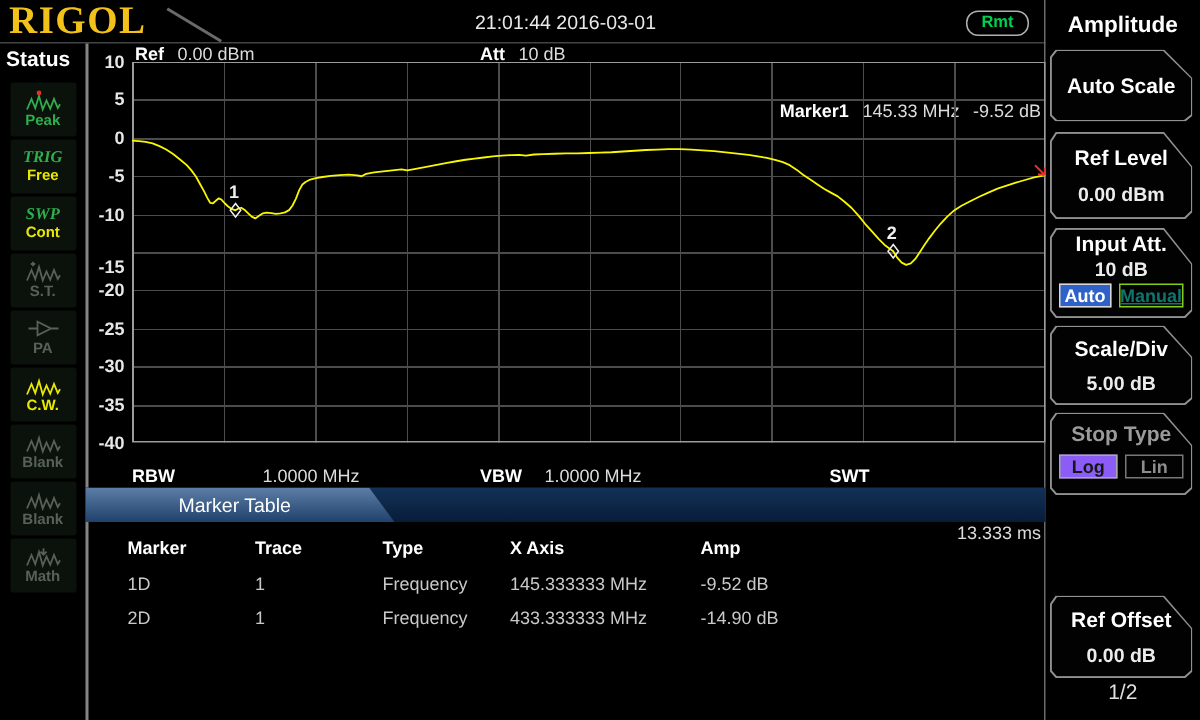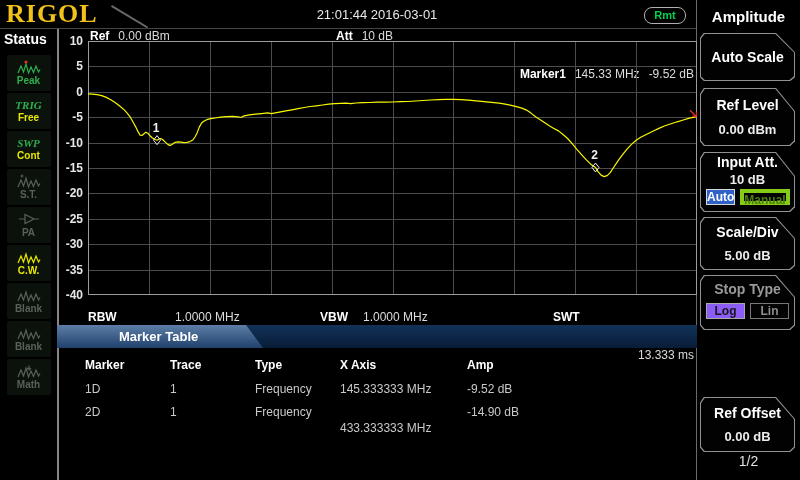--- a/index.html
+++ b/index.html
@@ -43,21 +43,21 @@
   #y-ticks{position:absolute;left:57px;top:0;width:29px;height:356px;}
   .ytick{position:absolute;right:3px;width:26px;text-align:right;font-size:12px;
          font-weight:bold;color:#e6e6e6;height:14px;line-height:14px;}
 
   
   #mt-banner{position:absolute;left:57px;top:325px;width:640px;height:23px;
              background:linear-gradient(180deg,#123258,#081c38);}
   #mt-banner .light{position:absolute;left:0;top:0;width:206px;height:23px;
              background:linear-gradient(180deg,#5c7ea7,#1f416b);
              clip-path:polygon(0 0,189px 0,206px 100%,0 100%);}
-  #mt-banner .btxt{position:absolute;left:62px;top:0;line-height:23px;font-size:13px;font-weight:bold;color:#fff;}
+  #mt-banner .btxt{position:absolute;left:62px;top:0;line-height:23px;font-size:13px;font-weight:normal;color:#fff;}
   #marker-table{position:absolute;left:57px;top:350px;width:640px;height:90px;font-size:12px;}
   .mt-cell{position:absolute;white-space:nowrap;}
   .mt-head{font-weight:bold;color:#fff;}
   .mt-val{font-weight:500;color:#c9c9c9;}
 
   
   #menu-title{position:absolute;left:697px;top:8px;width:103px;text-align:center;
               font-size:15px;font-weight:bold;color:#fff;}
   #menu-page{position:absolute;left:697px;top:453px;width:103px;text-align:center;
              font-size:14px;color:#e0e0e0;}
@@ -66,21 +66,21 @@
   .mbtn .shape{position:absolute;inset:0;background:#919191;clip-path:var(--cp);}
   .mbtn .shape-in{position:absolute;inset:1px;background:#020202;clip-path:var(--cp);}
   .mbtn .content{position:relative;height:100%;display:flex;flex-direction:column;
                  align-items:center;justify-content:space-evenly;}
   .btitle{font-size:14px;font-weight:bold;color:#fff;}
   .bval{font-size:13px;font-weight:bold;color:#ececec;}
   .subrow{align-self:stretch;display:flex;gap:5px;margin:0 6px 5px 6px;}
   .opt{flex:1;height:16px;line-height:14px;text-align:center;font-size:12px;font-weight:bold;
        box-sizing:border-box;}
   .opt-auto{background:#2f62c8;border:1px solid #d8d8d8;color:#fff;}
-  .opt-manual{background:#030303;border:4px solid #84cc16;color:#4d7c0f;}
+  .opt-manual{background:#030303;border:1px solid #84cc16;color:#0f766e;text-decoration:underline;}
   .opt-log{background:#8b5cf6;border:1px solid #a8a8a8;color:#161616;}
   .opt-lin{background:#030303;border:1px solid #787878;color:#8d8d8d;}
   .title-dim{color:#9a9a9a;}
   .arrow{position:absolute;right:9px;bottom:17px;width:0;height:0;
          border-left:8px solid #2e6bd8;border-top:5px solid transparent;border-bottom:5px solid transparent;}
 </style>
 </head>
 <body>
 
 <div id="screen">
@@ -147,21 +147,21 @@
           <path d="M12,0.5 v4 M10,2.8 l2,2 l2,-2" fill="none" stroke="#57615a" stroke-width="1.2"></path>
         </svg>
         <div class="slabel" style="color: rgb(87, 97, 90);">Math</div>
       </div>
     </div>
 
   <div id="graph-header">
     <span class="grow" style="left:0;">
       <span class="lbl">Ref</span><span class="val">0.00 dBm</span>
     </span>
-    <span class="grow" style="left:230px;margin-left:16px;">
+    <span class="grow" style="left:230px;">
       <span class="lbl">Att</span><span class="val">10 dB</span>
     </span>
     <span class="grow right0">
       <span class="lbl">Marker1</span><span class="val">145.33 MHz</span><span class="val">-9.52 dB</span>
     </span>
   </div>
 
   <svg id="plot" width="609" height="254" viewBox="0 0 609 254">
       <line x1="61.5" y1="0" x2="61.5" y2="254" stroke="#4c4c4c" stroke-width="1" shape-rendering="crispEdges"></line>
       <line x1="122.5" y1="0" x2="122.5" y2="254" stroke="#4c4c4c" stroke-width="1" shape-rendering="crispEdges"></line>
@@ -188,21 +188,21 @@
       <path d="M507.49999949249997,121.992 L510.99999949249997,126.492 L507.49999949249997,130.99200000000002 L503.99999949249997,126.492 Z" fill="none" stroke="#efefef" stroke-width="1"></path>
       <text x="506.49999949249997" y="118.492" fill="#efefef" font-size="12" font-weight="bold" text-anchor="middle" font-family="Liberation Sans, sans-serif">2</text>
       <path d="M602,69.192 L608.5,75.692 M608.5,75.692 L604,75.192 M608.5,75.692 L608.5,70.692" fill="none" stroke="#e03226" stroke-width="1.3"></path>
     </svg>
   <div id="y-ticks">
       <div class="ytick" style="top: 34px;">10</div>
       <div class="ytick" style="top: 59.4px;">5</div>
       <div class="ytick" style="top: 84.8px;">0</div>
       <div class="ytick" style="top: 110.2px;">-5</div>
       <div class="ytick" style="top: 135.6px;">-10</div>
-      <div class="ytick" style="top: 161px; padding-left: 19px;">-15</div>
+      <div class="ytick" style="top: 171px; padding-left: 19px;">-15</div>
       <div class="ytick" style="top: 186.4px;">-20</div>
       <div class="ytick" style="top: 211.8px;">-25</div>
       <div class="ytick" style="top: 237.2px;">-30</div>
       <div class="ytick" style="top: 262.6px;">-35</div>
       <div class="ytick" style="top: 288px;">-40</div>
     </div>
 
   <div id="footer2">
     <span class="grow" style="left:0;"><span class="lbl">RBW</span></span>
     <span class="grow" style="left:87px;"><span class="val" style="margin-left:0;">1.0000 MHz</span></span>
@@ -223,21 +223,21 @@
       <div class="mt-cell mt-head" style="left: 283px; top: 8px;">X Axis</div>
       <div class="mt-cell mt-head" style="left: 410px; top: 8px;">Amp</div>
       <div class="mt-cell mt-val" style="left: 28px; top: 32px;">1D</div>
       <div class="mt-cell mt-val" style="left: 113px; top: 32px;">1</div>
       <div class="mt-cell mt-val" style="left: 198px; top: 32px;">Frequency</div>
       <div class="mt-cell mt-val" style="left: 283px; top: 32px;">145.333333 MHz</div>
       <div class="mt-cell mt-val" style="left: 410px; top: 32px;">-9.52 dB</div>
       <div class="mt-cell mt-val" style="left: 28px; top: 55px;">2D</div>
       <div class="mt-cell mt-val" style="left: 113px; top: 55px;">1</div>
       <div class="mt-cell mt-val" style="left: 198px; top: 55px;">Frequency</div>
-      <div class="mt-cell mt-val" style="left: 283px; top: 55px; margin-top: 16px;">433.333333 MHz</div>
+      <div class="mt-cell mt-val" style="left: 283px; top: 55px;">433.333333 MHz</div>
       <div class="mt-cell mt-val" style="left: 410px; top: 55px;">-14.90 dB</div>
     </div>
 
   <div id="menu-title">Amplitude</div>
 
   <div class="mbtn" style="top:33px;height:48px;">
     <div class="shape"></div>
     <div class="shape-in"></div>
     <div class="content" style="justify-content:center;">
       <div class="btitle">Auto Scale</div>

